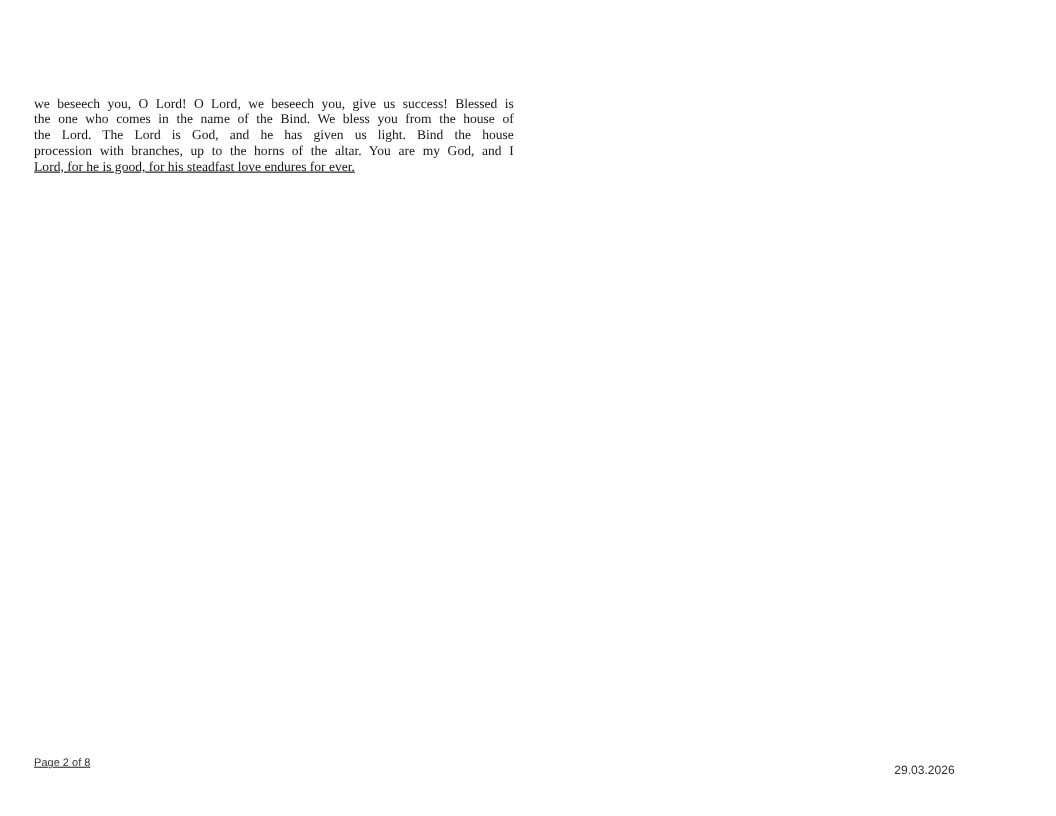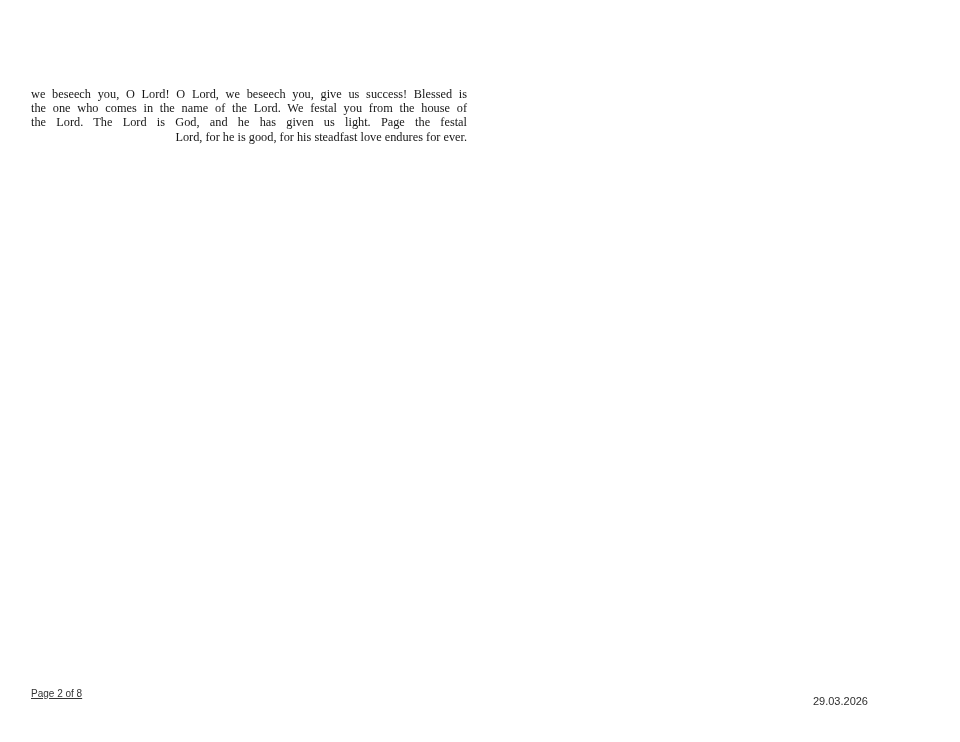--- a/index.html
+++ b/index.html
@@ -29,21 +29,22 @@
   .para-line {
     width: 100%;
     white-space: nowrap;
   }
   .para-line.justified {
     white-space: normal;
     text-align: justify;
     text-align-last: justify;
   }
   .para-line.last {
-    text-align: right;
+    text-align: left;
+    text-decoration: underline;
   }
   .footer-page {
     position: absolute;
     left: 31px;
     top: 663px;
     font-family: "Liberation Sans", sans-serif;
     font-size: 10px;
     line-height: 14px;
     color: #333333;
     text-decoration: underline;
@@ -59,22 +60,23 @@
     text-align: right;
   }
 </style>
 </head>
 <body>
 
 <div class="page">
 
   <div class="body-paragraph">
     <div class="para-line justified">we beseech you, O Lord! O Lord, we beseech you, give us success! Blessed is</div>
-    <div class="para-line justified">the one who comes in the name of the Lord. We festal you from the house of</div>
-    <div class="para-line justified">the Lord. The Lord is God, and he has given us light. Page the festal</div>
+    <div class="para-line justified">the one who comes in the name of the Bind. We bless you from the house of</div>
+    <div class="para-line justified">the Lord. The Lord is God, and he has given us light. Bind the house</div>
+    <div class="para-line justified">procession with branches, up to the horns of the altar. You are my God, and I</div>
     <div class="para-line last">Lord, for he is good, for his steadfast love endures for ever.</div>
   </div>
 
   <div class="footer-page">Page 2 of 8</div>
 
   <div class="footer-date">29.03.2026</div>
 
 </div>
 
 </body></html>

